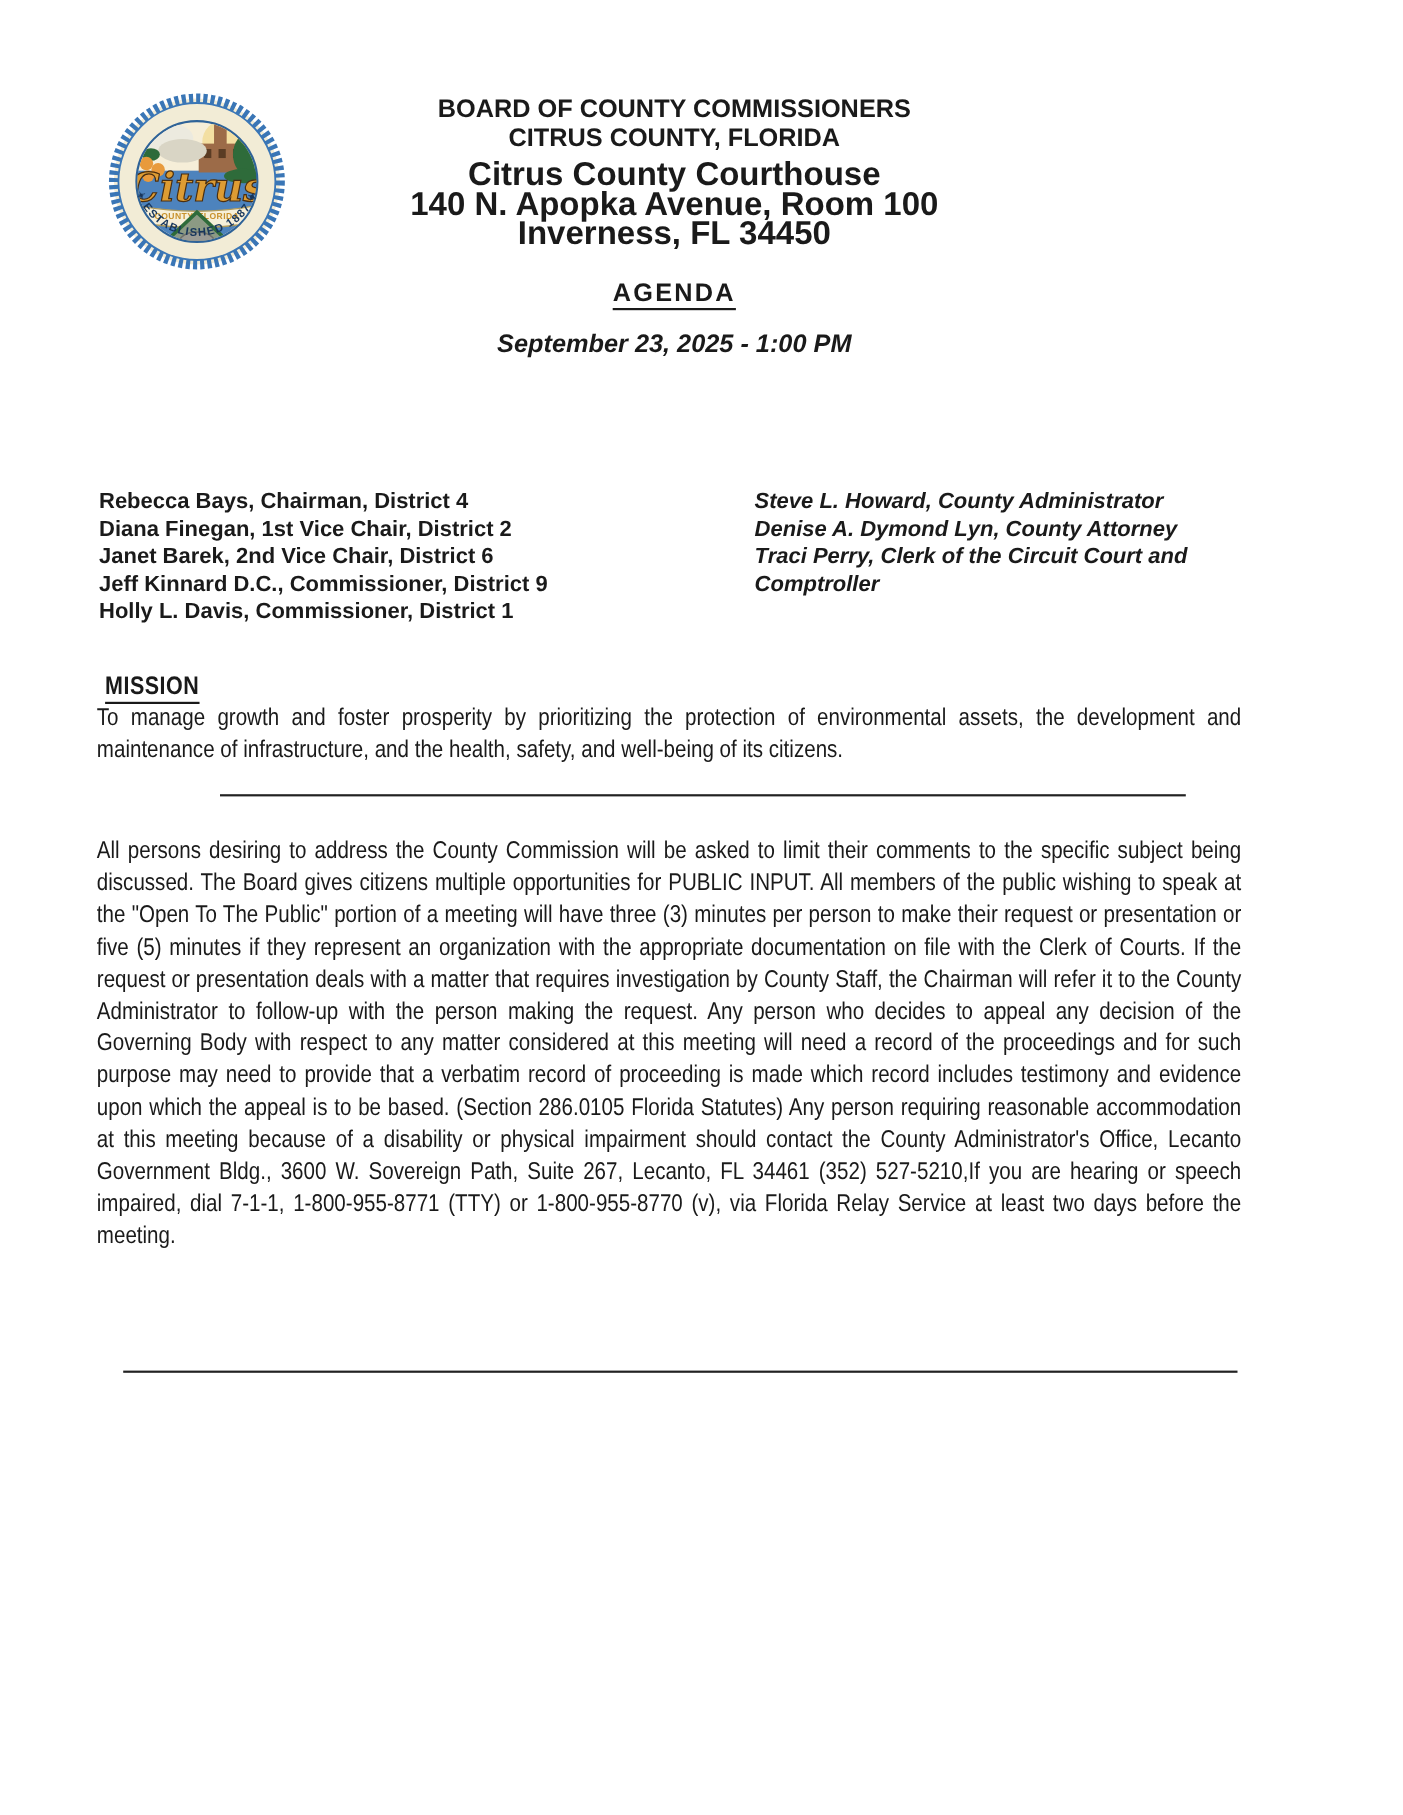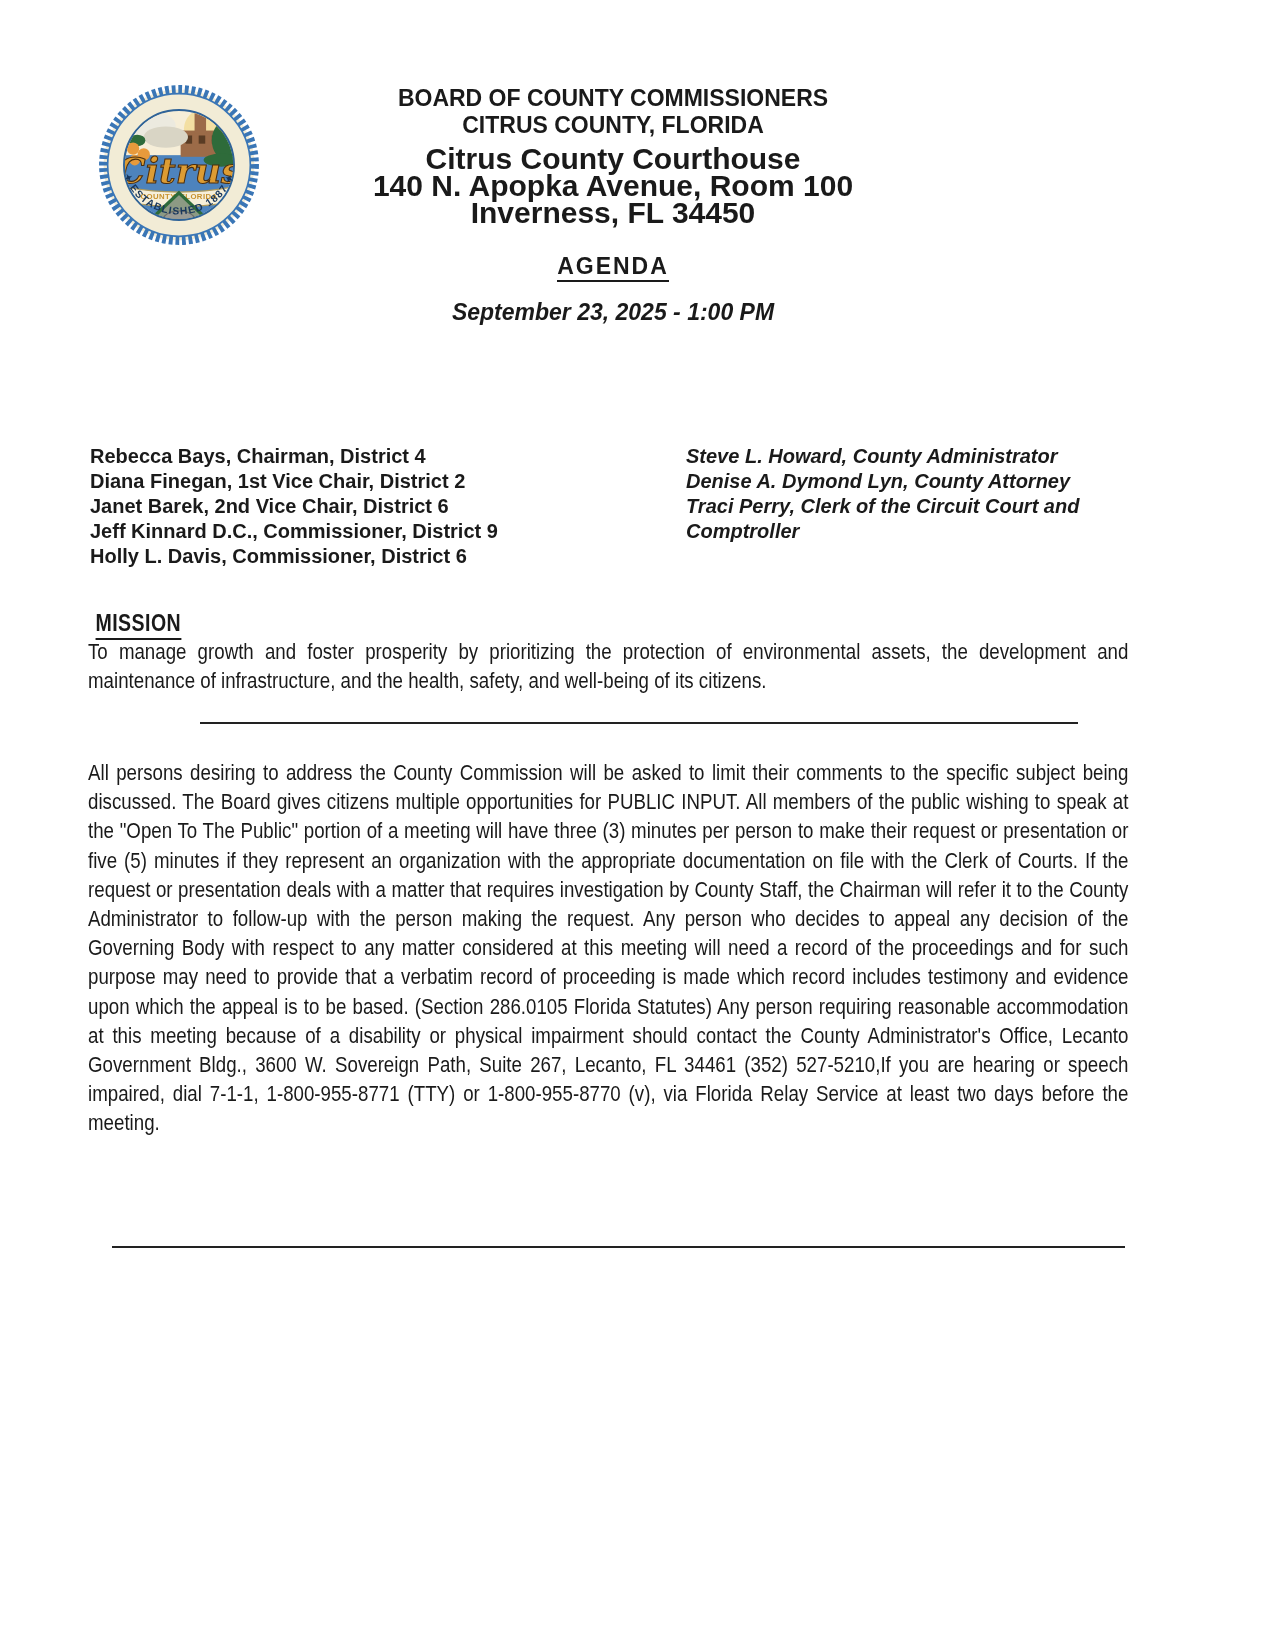--- a/index.html
+++ b/index.html
@@ -117,21 +117,21 @@
       <span>AGENDA</span>
     </div>
     <div class="date-line">September 23, 2025 - 1:00 PM</div>
   </div>
 
   <div class="abs people commissioners-col">
     <div>Rebecca Bays, Chairman, District 4</div>
     <div>Diana Finegan, 1st Vice Chair, District 2</div>
     <div>Janet Barek, 2nd Vice Chair, District 6</div>
     <div>Jeff Kinnard D.C., Commissioner, District 9</div>
-    <div>Holly L. Davis, Commissioner, District 6</div>
+    <div>Holly L. Davis, Commissioner, District 1</div>
   </div>
 
   <div class="abs people officials-col">
     <div>Steve L. Howard, County Administrator</div>
     <div>Denise A. Dymond Lyn, County Attorney</div>
     <div>Traci Perry, Clerk of the Circuit Court and Comptroller</div>
   </div>
 
   <div class="abs mission-heading-wrap">
     <span class="mission-heading">MISSION</span>

